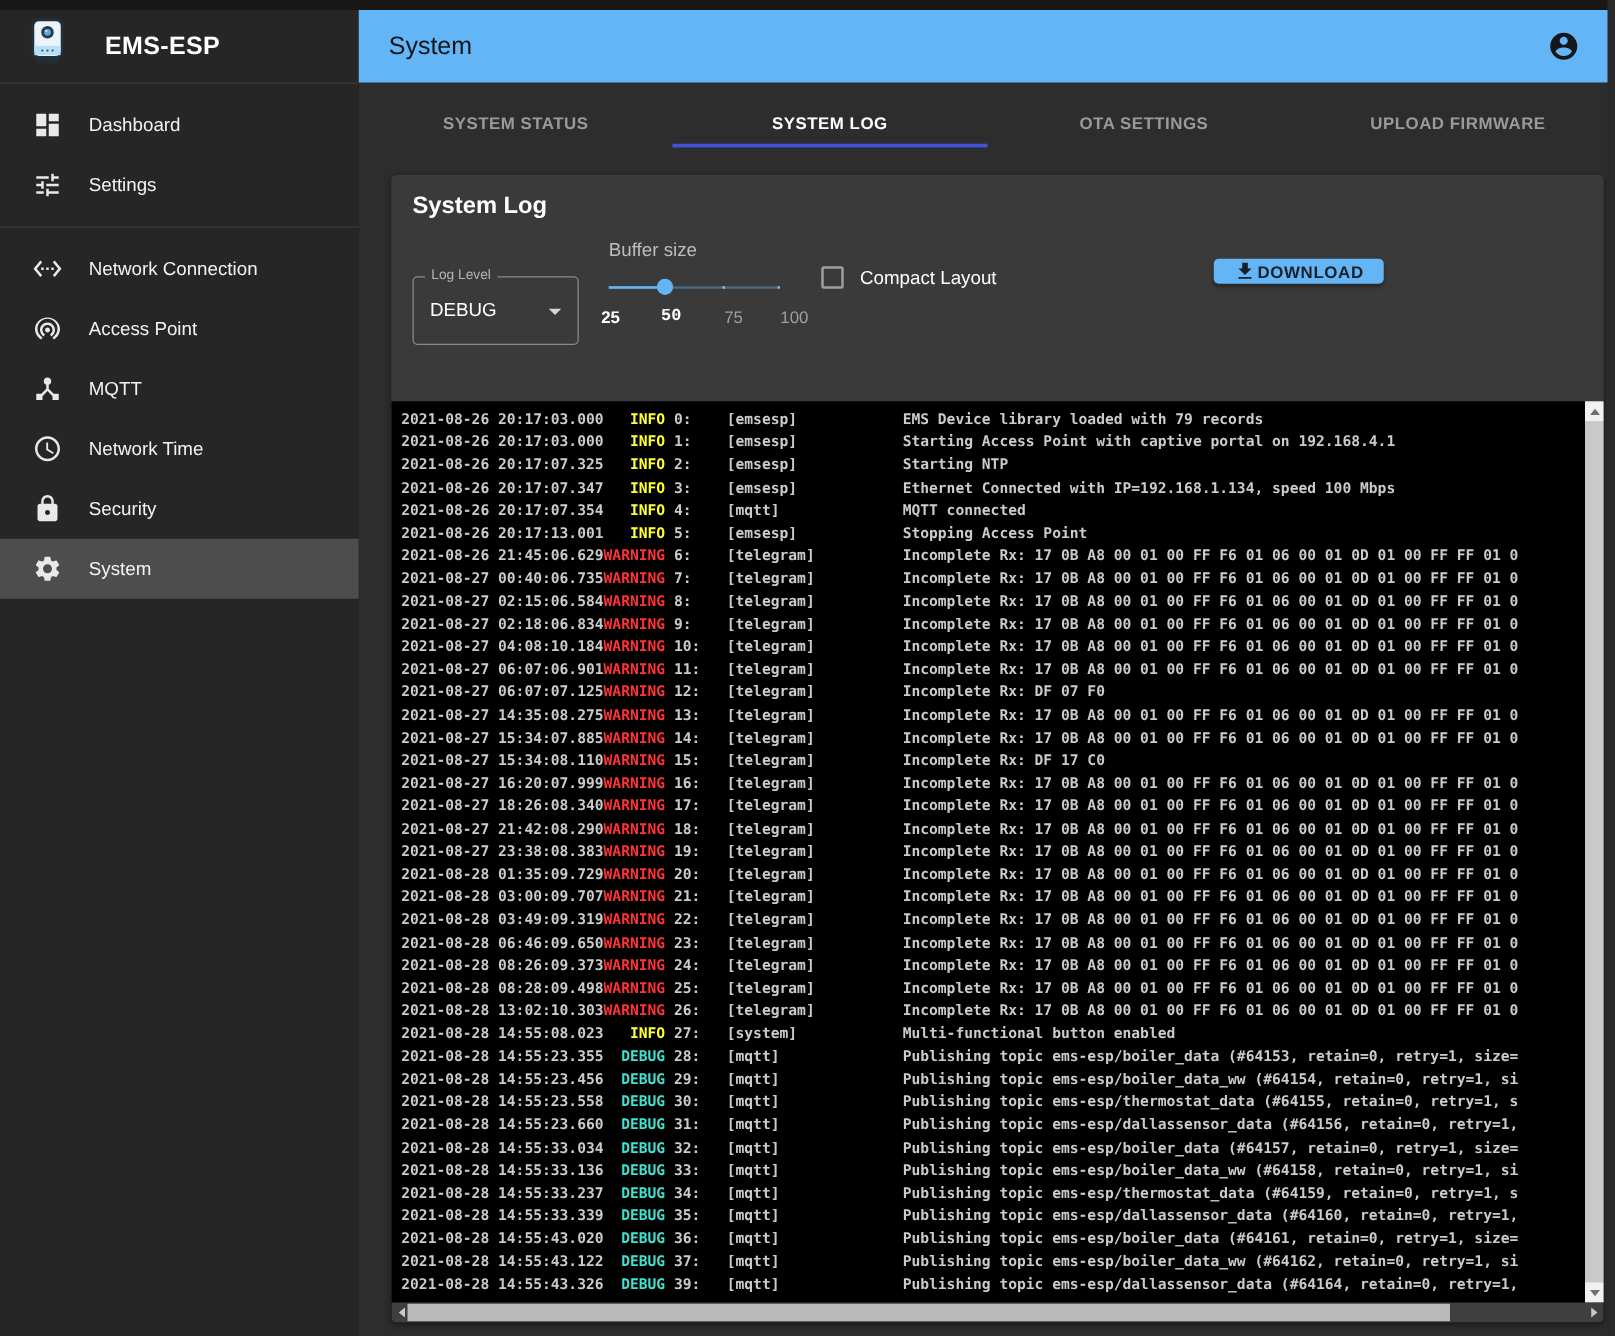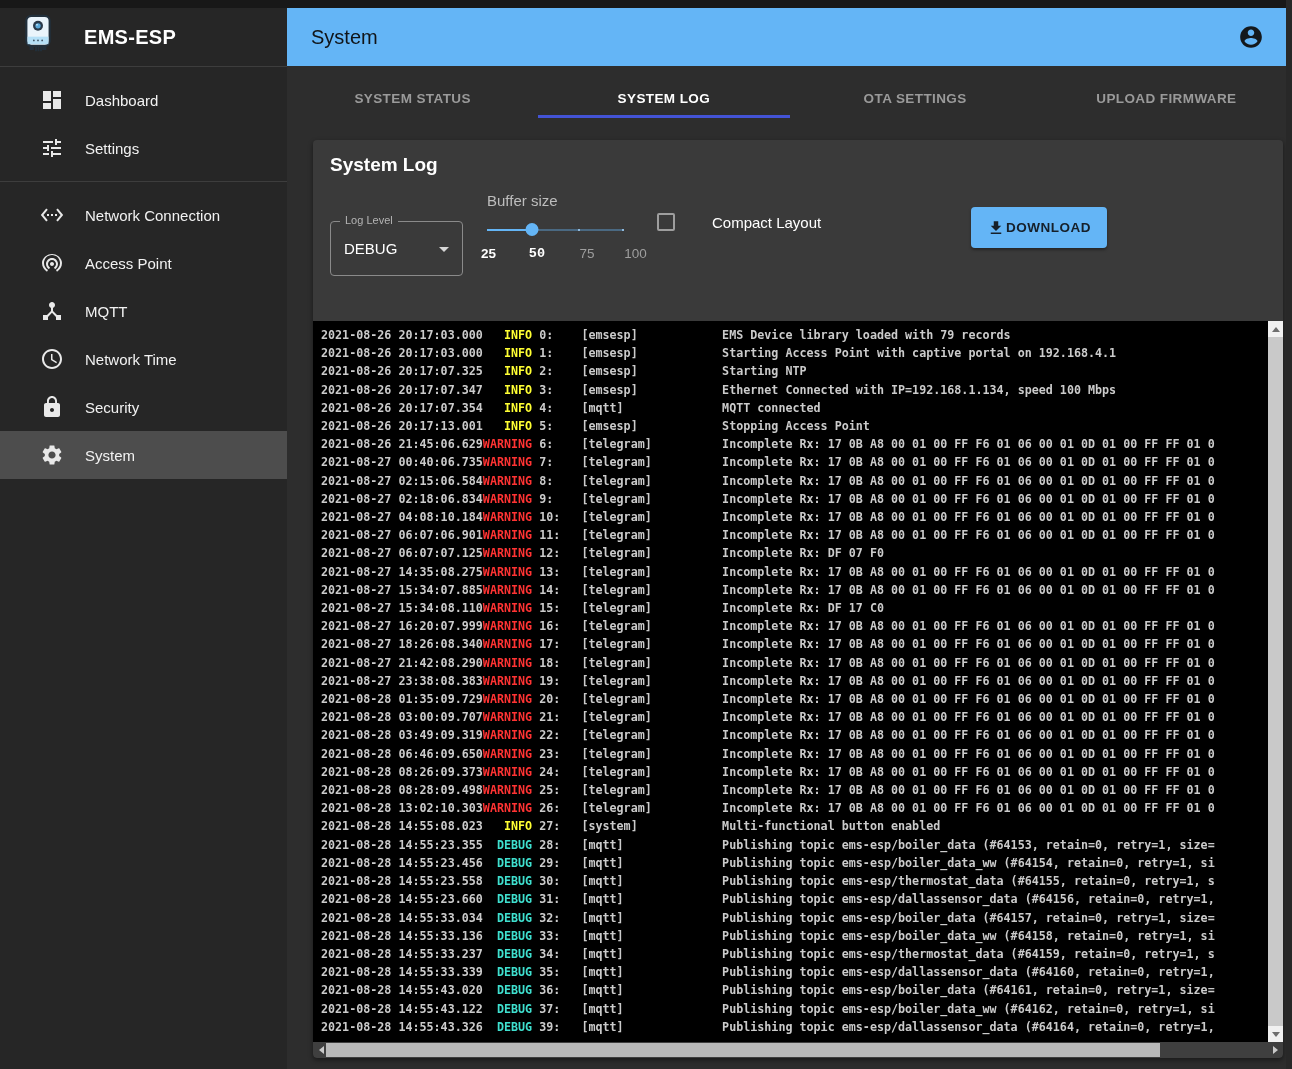--- a/index.html
+++ b/index.html
@@ -7,21 +7,21 @@
               font-family:"Liberation Sans", sans-serif; }
   .top-strip { height:8px; width:100%; background:#181818; }
   .shell { display:flex; height:1061px; }
 
   
   .sidebar { width:287px; background:#262626; flex:none; display:flex; flex-direction:column; }
   .brand { height:58px; display:flex; align-items:center; padding-left:18px; }
   .brand-title { color:#fff; font-size:20px; font-weight:bold; margin-left:26px; letter-spacing:.3px; }
   .divider { height:1px; background:#3d3d3d; }
   .nav-group { padding-top:9px; padding-bottom:9px; }
-  .nav-item { height:48px; display:flex; align-items:center; padding-left:40px; cursor:pointer; }
+  .nav-item { height:48px; display:flex; align-items:center; padding-left:26px; cursor:pointer; }
   .nav-item.active { background:#4d4d4d; }
   .nav-item svg { width:24px; height:24px; fill:#e9e9e9; flex:none; }
   .nav-label { color:#f2f2f2; font-size:15px; margin-left:21px; }
 
   
   .main { flex:1; background:#2d2d2d; display:flex; flex-direction:column; position:relative; }
   .appbar { height:58px; background:#64b5f6; display:flex; align-items:center; padding:0 28px 0 24px; flex:none; }
   .appbar-title { font-size:20px; font-weight:500; color:#101418; }
   .account { margin-left:auto; width:26px; height:26px; }
   .account svg { width:26px; height:26px; fill:#14181c; display:block; }
@@ -51,25 +51,25 @@
   .slider { position:relative; width:136px; height:14px; margin-top:14px; cursor:pointer; }
   .slider-track { position:absolute; top:6px; left:0; right:0; height:2px; background:rgba(100,181,246,.38); }
   .slider-active { position:absolute; top:6px; left:0; width:33.3%; height:2px; background:#64b5f6; }
   .slider-tick { position:absolute; top:6px; width:2px; height:2px; background:#8fb9dd; }
   .slider-thumb { position:absolute; top:0; left:33.3%; width:13px; height:13px; border-radius:50%;
                   background:#64b5f6; transform:translateX(-50%); }
   .slider-marks { position:relative; margin-top:9px; height:18px; font-size:13.5px; }
   .slider-marks span { position:absolute; transform:translateX(-50%); color:#9e9e9e; }
   .slider-marks span.on { color:#ffffff; font-weight:bold; }
 
-  .checkbox-row { display:flex; align-items:center; margin-left:20px; margin-top:21px; cursor:pointer;gap:24px; }
+  .checkbox-row { display:flex; align-items:center; margin-left:20px; margin-top:21px; cursor:pointer; }
   .checkbox { width:18px; height:18px; border:2px solid #9e9e9e; border-radius:2px; background:transparent; }
   .checkbox-label { color:#fff; font-size:15px; margin-left:13px; }
 
-  .download-btn { margin-left:auto; margin-right:176px; margin-top:15px; height:41px; padding:0 16px;
+  .download-btn { margin-left:auto; margin-right:176px; margin-top:15px; height:20px; padding:0 16px;
                   background:#64b5f6; border:none; border-radius:4px; display:flex; align-items:center;
                   gap:1px; cursor:pointer; box-shadow:0 2px 3px rgba(0,0,0,.35); }
   .download-btn svg { width:18px; height:18px; fill:#16202a; }
   .download-label { font-size:13.5px; font-weight:bold; letter-spacing:.5px; color:#16202a; }
 
   
   .log-box { flex:1; background:#000; position:relative; overflow:hidden; }
   .log-scroll { position:absolute; inset:5px 15px 16px 8px; overflow:hidden; }
   .log-line { white-space:pre; font-family:"DejaVu Sans Mono","Liberation Mono",monospace;
               font-size:11.7px; font-weight:bold; line-height:18.2px; color:#cbcbcb; }

